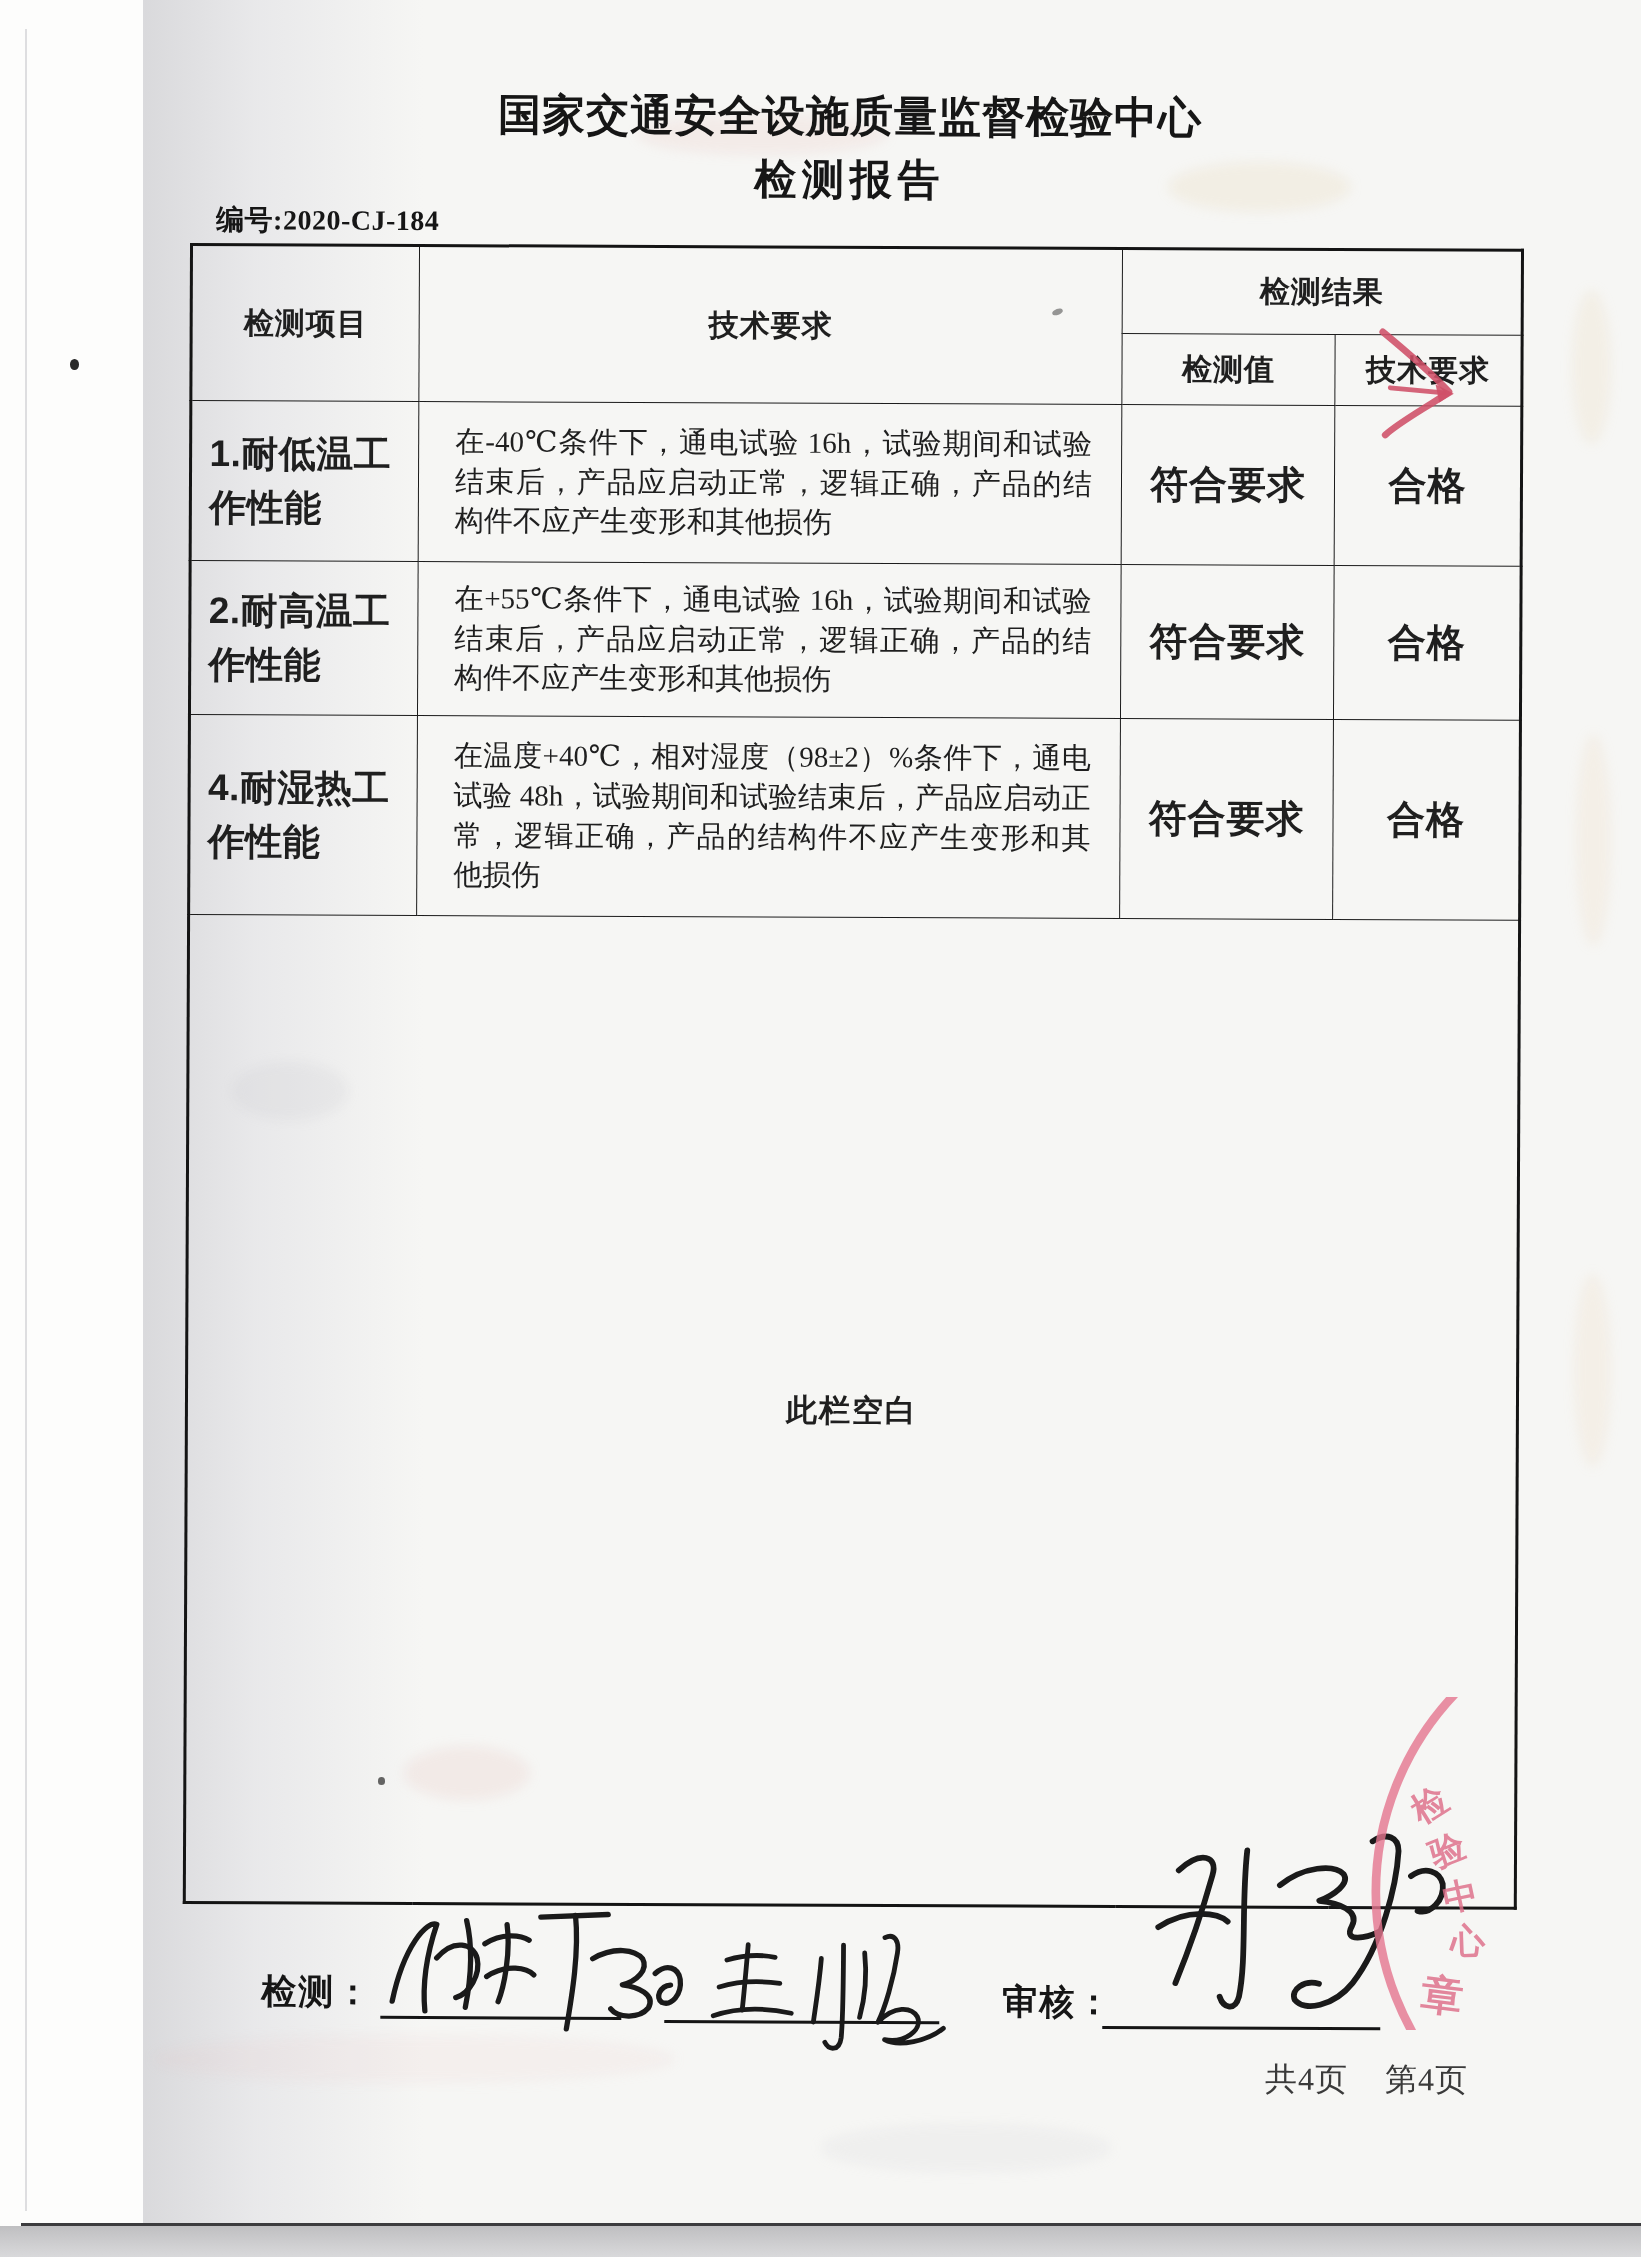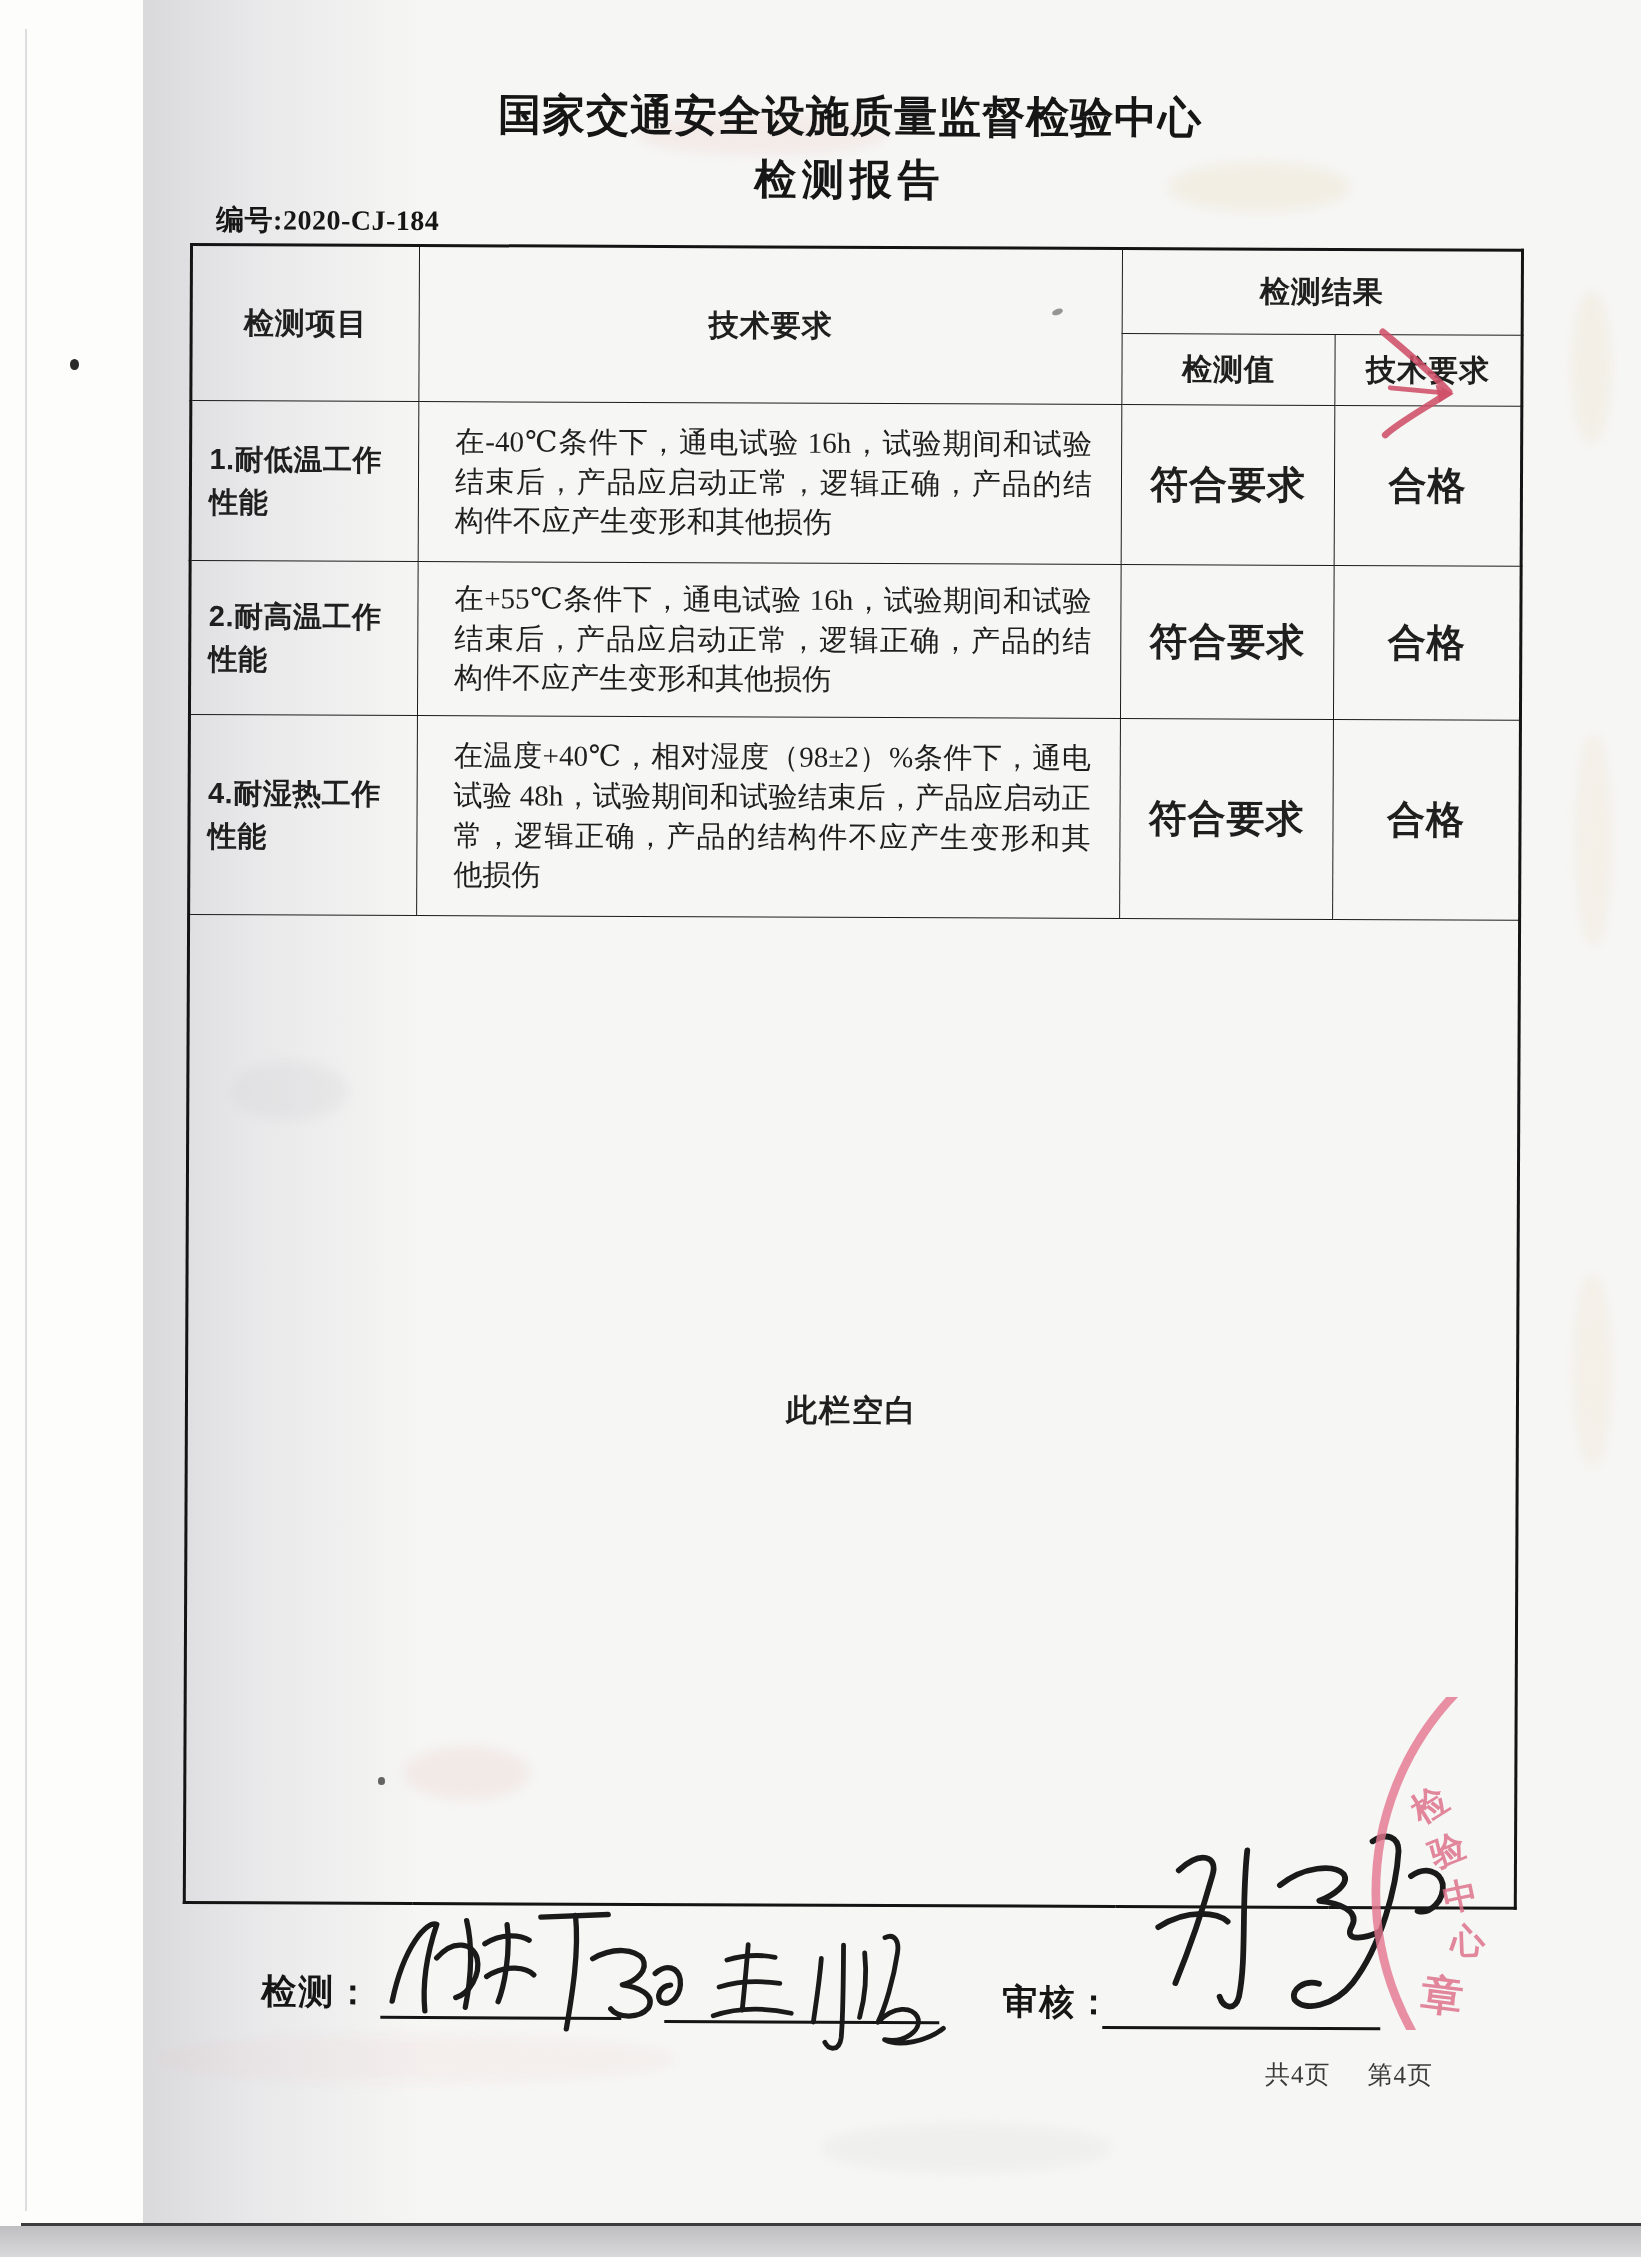--- a/index.html
+++ b/index.html
@@ -48,40 +48,40 @@
   .report-no{position:absolute;left:216px;top:201px;font-size:28px;font-weight:700;
     font-family:"Liberation Serif","DejaVu Serif",serif;letter-spacing:0.5px;color:#161616;}
 
   table.report{position:absolute;left:190px;top:243px;border-collapse:collapse;table-layout:fixed;
     background:transparent;}
   table.report td{border:1.9px solid #1c1c1c;color:#1f1f1f;}
   table.report{border:3.9px solid #141414;}
   td.hdr{font-family:"Liberation Sans","DejaVu Sans",sans-serif;font-weight:700;
     font-size:30px;text-align:center;letter-spacing:1px;}
   td.item{font-family:"Liberation Sans","DejaVu Sans",sans-serif;font-weight:700;
-    font-size:29px;line-height:1.45;text-align:left;padding:0 23px 0 17.4px;letter-spacing:0.5px;}
+    font-size:37px;line-height:1.45;text-align:left;padding:0 23px 0 17.4px;letter-spacing:0.5px;}
   td.req{font-size:29px;line-height:1.37;text-align:justify;padding:3.9px 29px 3.9px 36px;}
   td.val,td.concl{font-family:"Liberation Sans","DejaVu Sans",sans-serif;font-weight:700;
     font-size:38px;text-align:center;letter-spacing:1px;}
   td.blank{text-align:center;font-size:31px;font-weight:600;letter-spacing:1.9px;}
 
   .sig-label{position:absolute;font-family:"Liberation Sans","DejaVu Sans",sans-serif;
     font-weight:700;font-size:35px;color:#161616;letter-spacing:1.9px;}
   .lbl-test{left:269px;top:1968px;}
   .lbl-review{left:1010px;top:1975px;}
   .sig-line{position:absolute;height:2.9px;background:#151515;}
   .line-1{left:388px;top:2015px;width:241px;}
   .line-2{left:672px;top:2018px;width:275px;}
   .line-3{left:1110px;top:2022px;width:278px;}
   .sig-svg{position:absolute;}
   .svg1{left:384px;top:1904px;}
   .svg2{left:713px;top:1923px;}
   .svg3{left:1142px;top:1813px;}
 
-  .footer{position:absolute;left:1273px;top:2053px;font-size:25px;color:#3a3a3a;letter-spacing:1px;}
+  .footer{position:absolute;left:1273px;top:2053px;font-size:32px;color:#3a3a3a;letter-spacing:1px;}
   .footer span{margin-right:37px;}
   .footer span:last-child{margin-right:0;}
 
   .arrow-svg{position:absolute;left:1350px;top:319px;}
 
   .stamp-svg{position:absolute;left:1344px;top:1697px;}
   .stamp-char{position:absolute;color:#de6e89;font-weight:600;opacity:.82;
     font-family:"Liberation Sans","DejaVu Sans",sans-serif;font-size:35px;}
   .sc-1{left:1412px;top:1782px;transform:rotate(-32deg);}
   .sc-2{left:1430px;top:1827px;transform:rotate(-22deg);}

